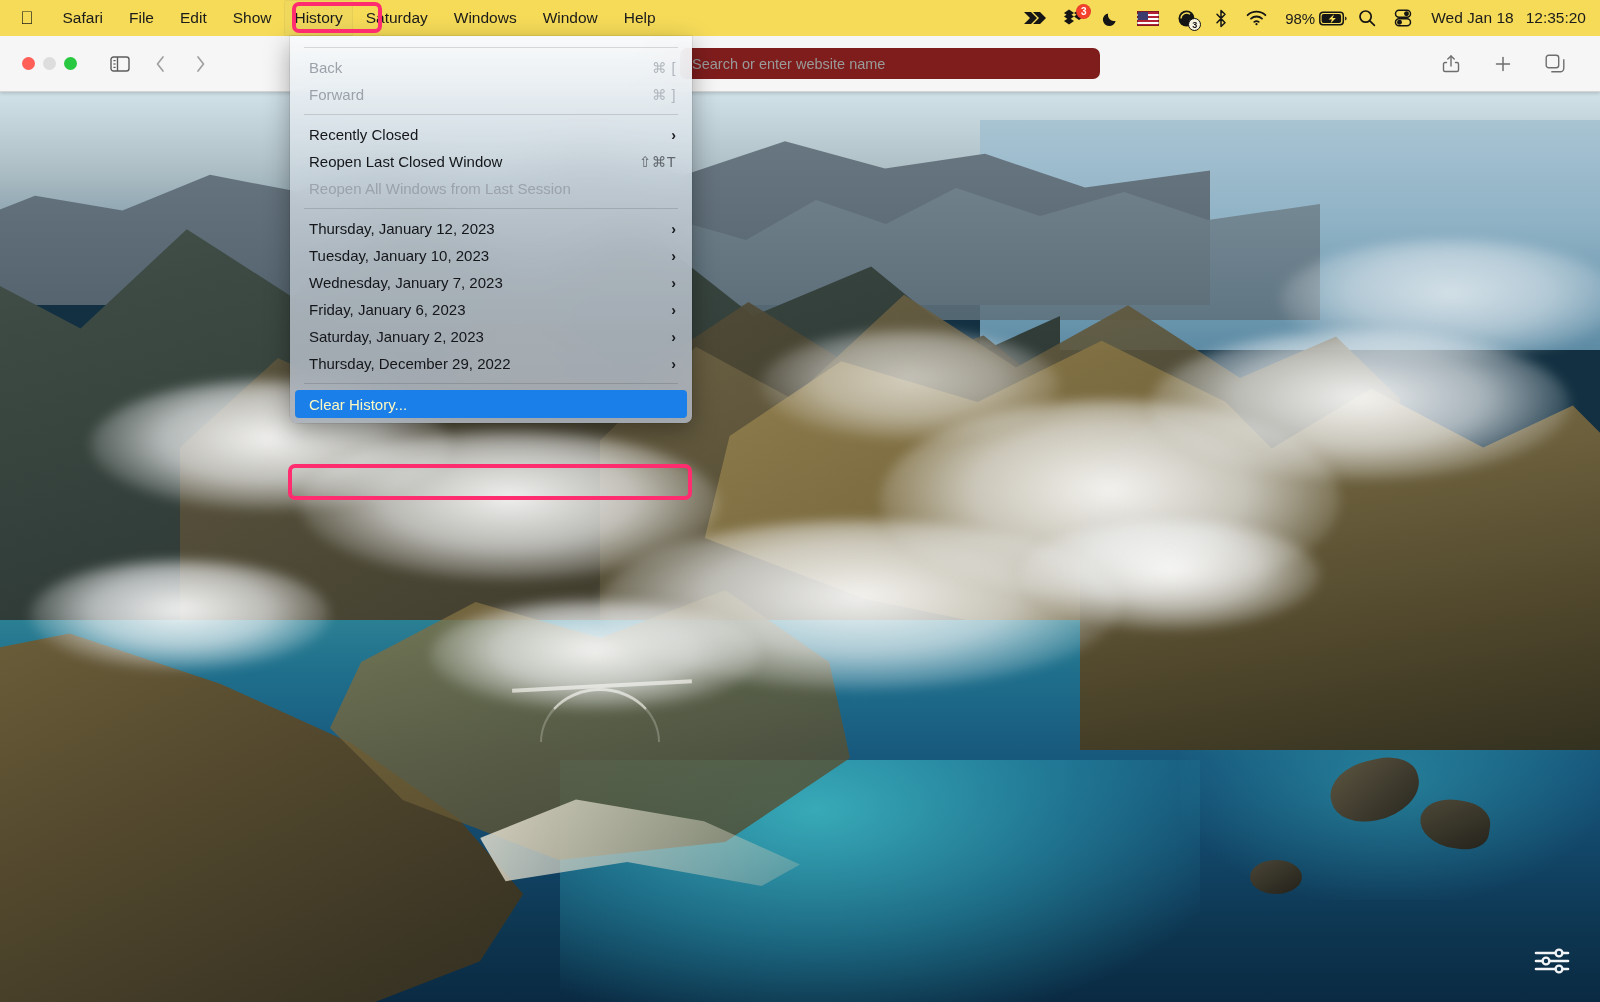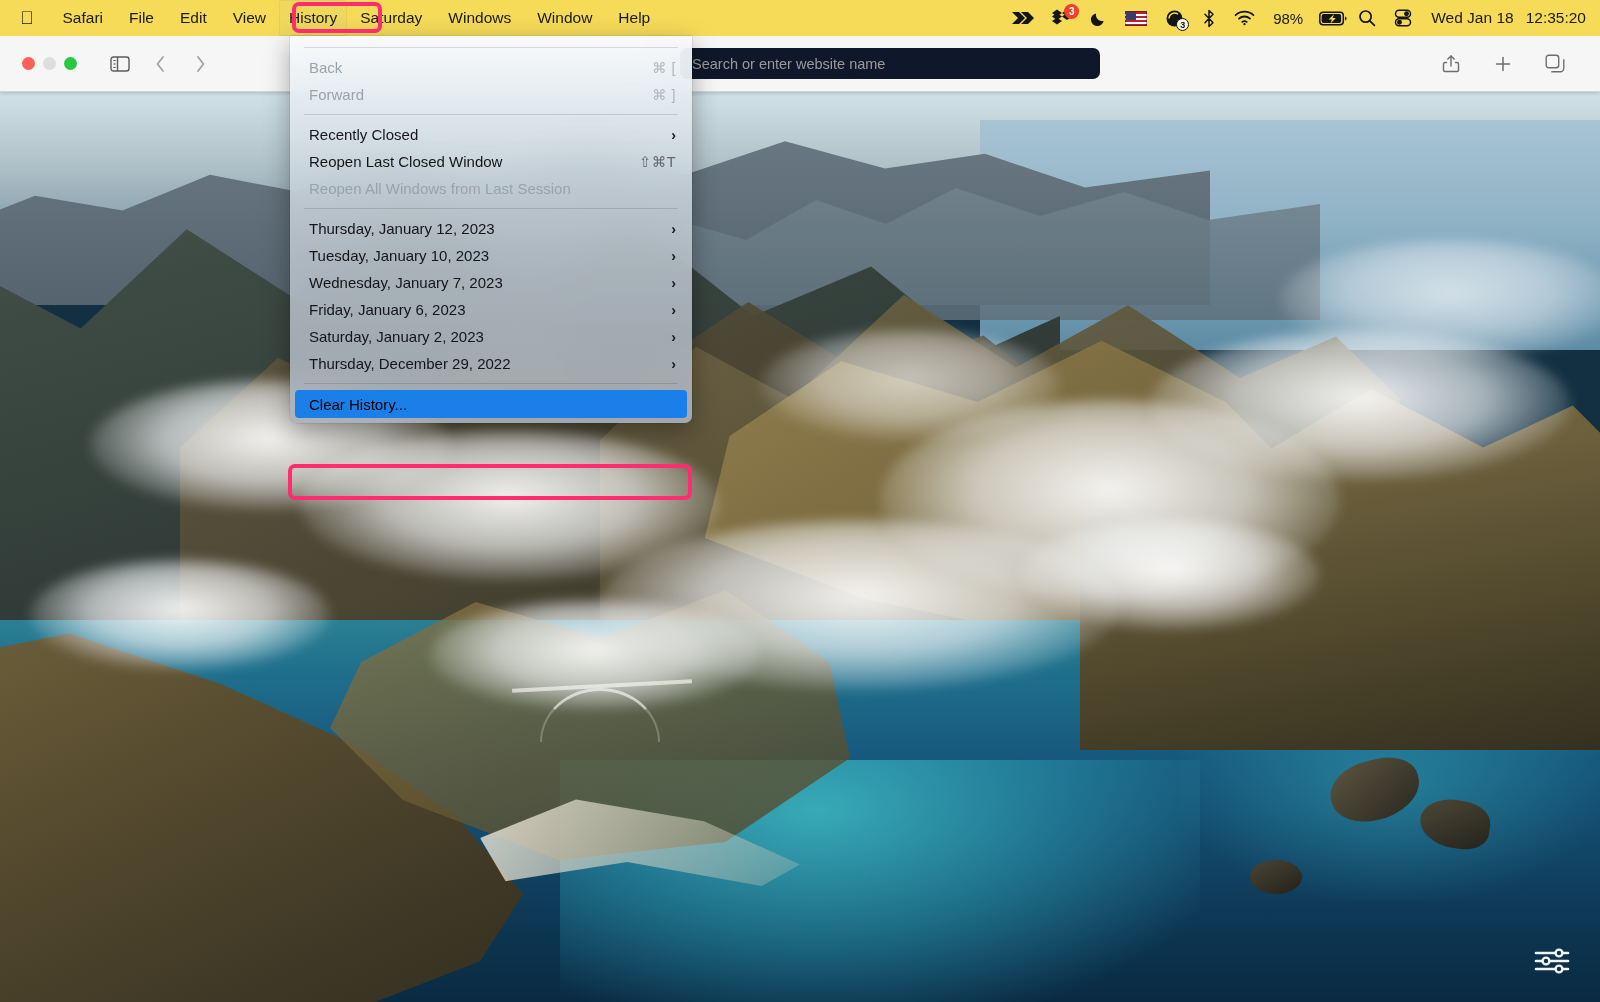--- a/index.html
+++ b/index.html
@@ -236,21 +236,21 @@
   .badge-dark {
     position: absolute;
     right: 4px; bottom: 5px;
     min-width: 13px; height: 13px;
     border-radius: 7px;
     background: #f5f2e0; color: #111;
     font-size: 9px; font-weight: bold;
     display: flex; align-items: center; justify-content: center;
     border: 1.5px solid #111;
   }
-  #battery-pct { font-size: 15px; padding-right: 16px; }
+  #battery-pct { font-size: 15px; padding-right: 4px; }
   #clock {
     display: flex; align-items: flex-start; gap: 12px;
     padding-left: 10px; font-size: 15.5px;
     white-space: nowrap;
   }
   .flag {
     width: 22px; height: 15px;
     background:
       repeating-linear-gradient(180deg,#B22234 0 2px,#fff 2px 4px);
     position: relative; border: .5px solid rgba(0,0,0,.3);
@@ -279,21 +279,21 @@
   .tb-btn {
     width: 34px; height: 30px;
     display: flex; align-items: center; justify-content: center;
     color: #6a6a6a;
   }
   #nav-group { display: flex; align-items: center; gap: 6px; margin-left: 26px; }
   #addressbar {
     position: absolute;
     left: 680px; top: 12px;
     width: 420px; height: 31px;
-    background: #0f172a;
+    background: #7f1d1d;
     border-radius: 7px;
     display: flex; align-items: center;
     padding: 0 12px;
     color: #9a9a9a; font-size: 14.5px;
   }
   #tb-right {
     margin-left: auto; display: flex; align-items: center;
     gap: 18px; padding-right: 28px;
   }
 
@@ -349,21 +349,21 @@
     margin: 6px 14px 6px 14px;
   }
   .mi.selected {
     background: #1A7FE8;
     color: #ffffff;
     margin: 0 5px;
     border-radius: 4px;
     padding-left: 14px;
     height: 28px;
   }
-  .mi.selected .mi-label { color: #000000; font-weight: 500; }
+  .mi.selected .mi-label { color: #fef9c3; font-weight: 500; }
   #clear-history-row { position: relative; }
   #hl-clear {
     left: 288px; top: 464px; width: 404px; height: 36px;
   }
 
   
   #widget-sliders {
     position: absolute;
     right: 28px; bottom: 22px;
     z-index: 15;
@@ -463,21 +463,21 @@
       </div>
     </div>
   </div>
 
   <div id="menubar">
     <div id="menubar-left">
       <div class="mb-item mb-apple"></div>
       <div class="mb-item mb-bold">Safari</div>
       <div class="mb-item">File</div>
       <div class="mb-item">Edit</div>
-      <div class="mb-item">View</div>
+      <div class="mb-item">Show</div>
       <div class="mb-history-wrap">
         <div class="mb-item mb-history">History</div>
       </div>
       <div class="mb-item">Saturday</div>
       <div class="mb-item">Windows</div>
       <div class="mb-item">Window</div>
       <div class="mb-item">Help</div>
     </div>
 
     <div id="menubar-right">

